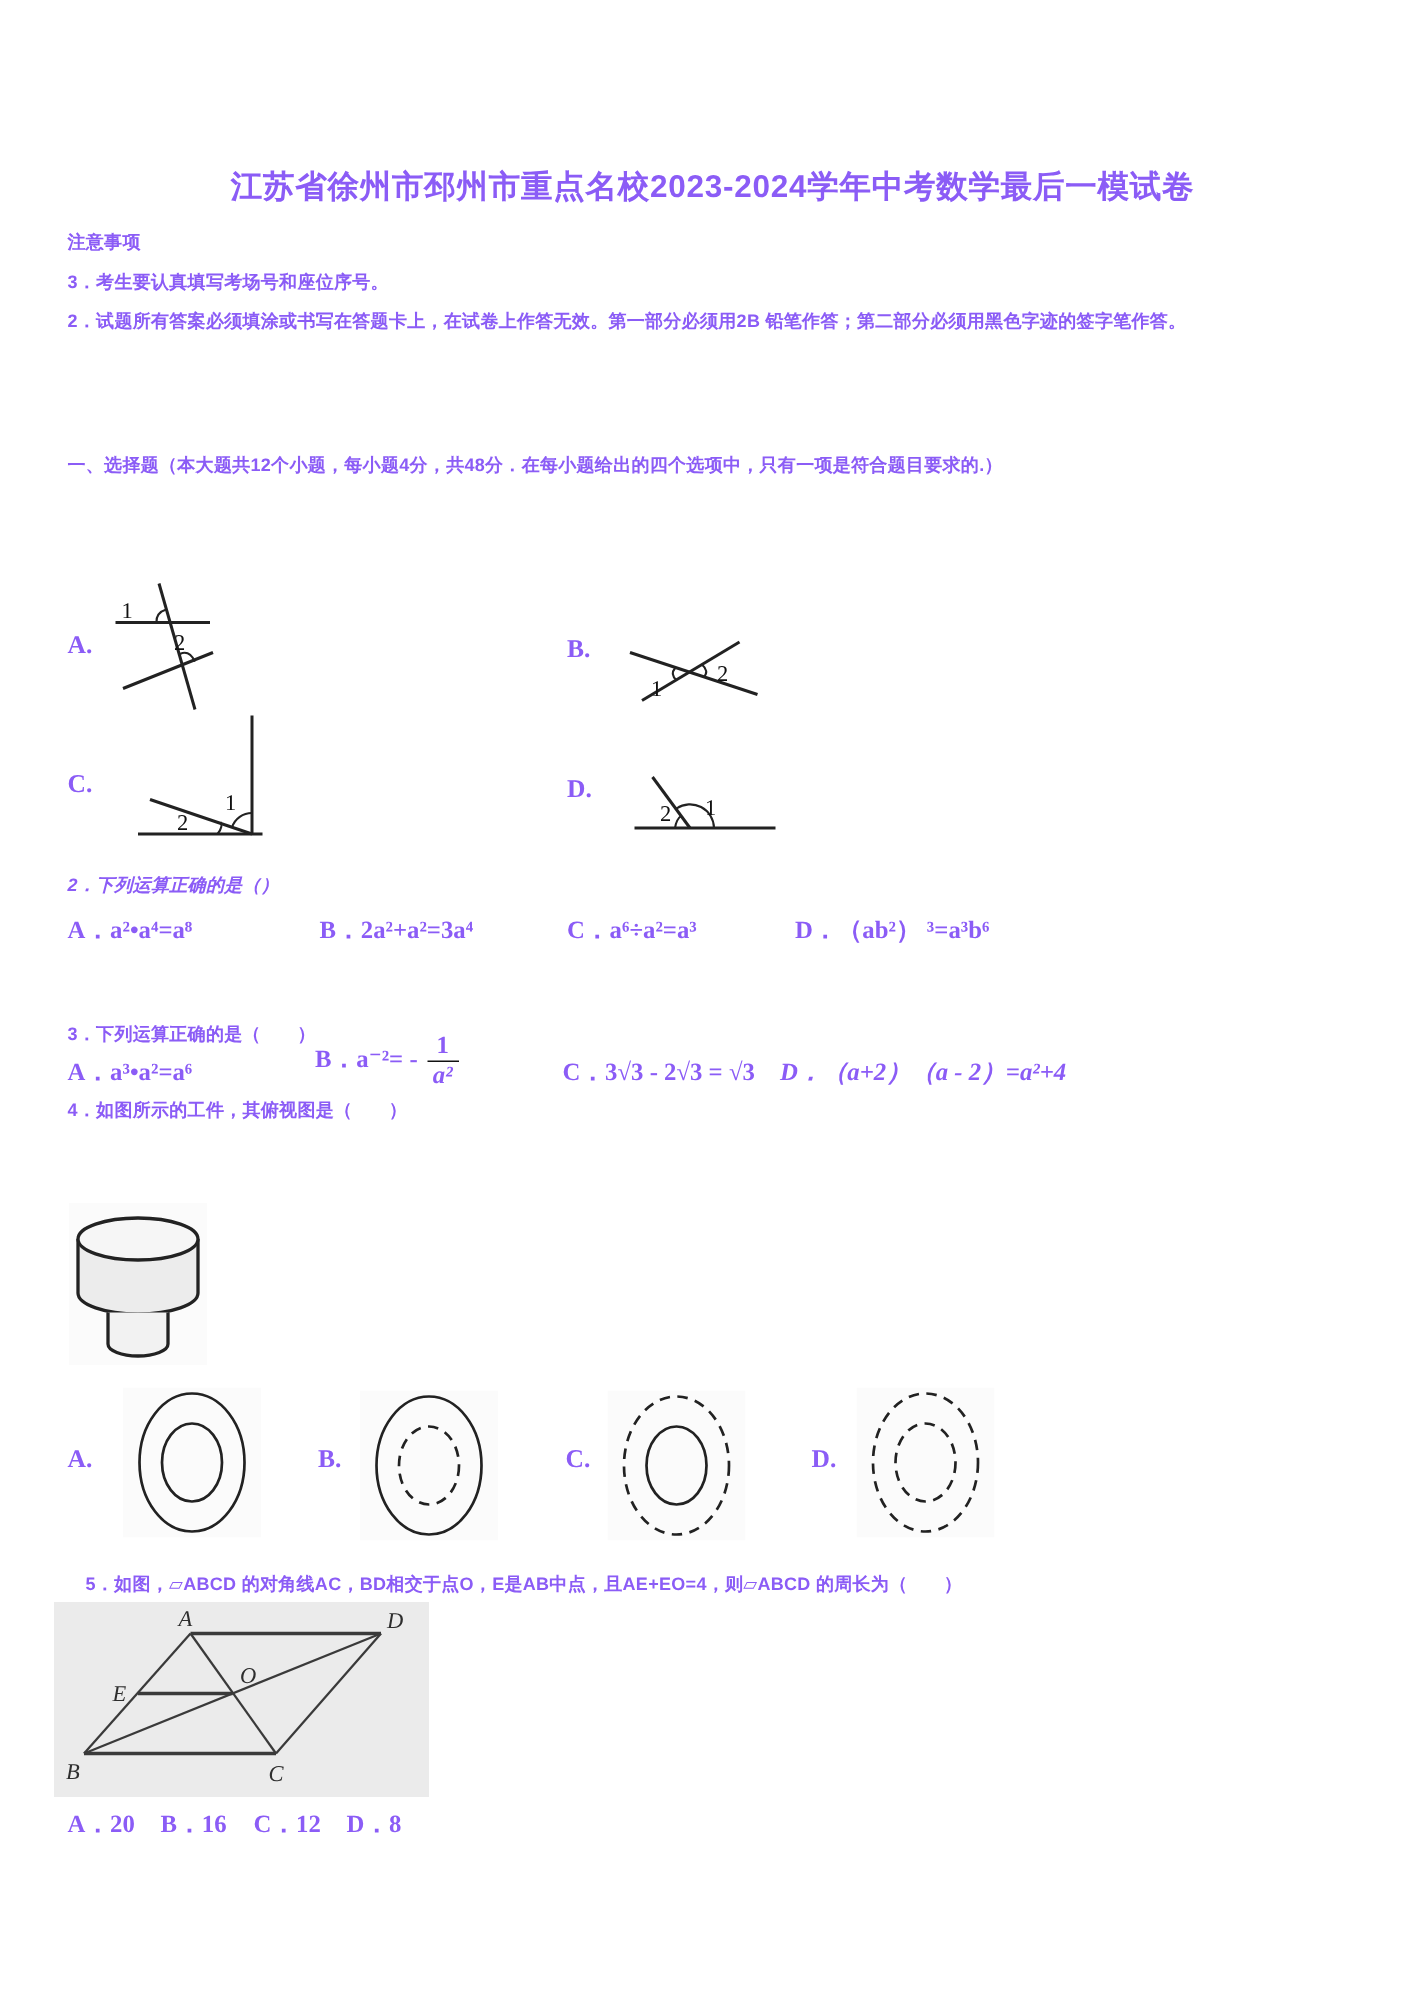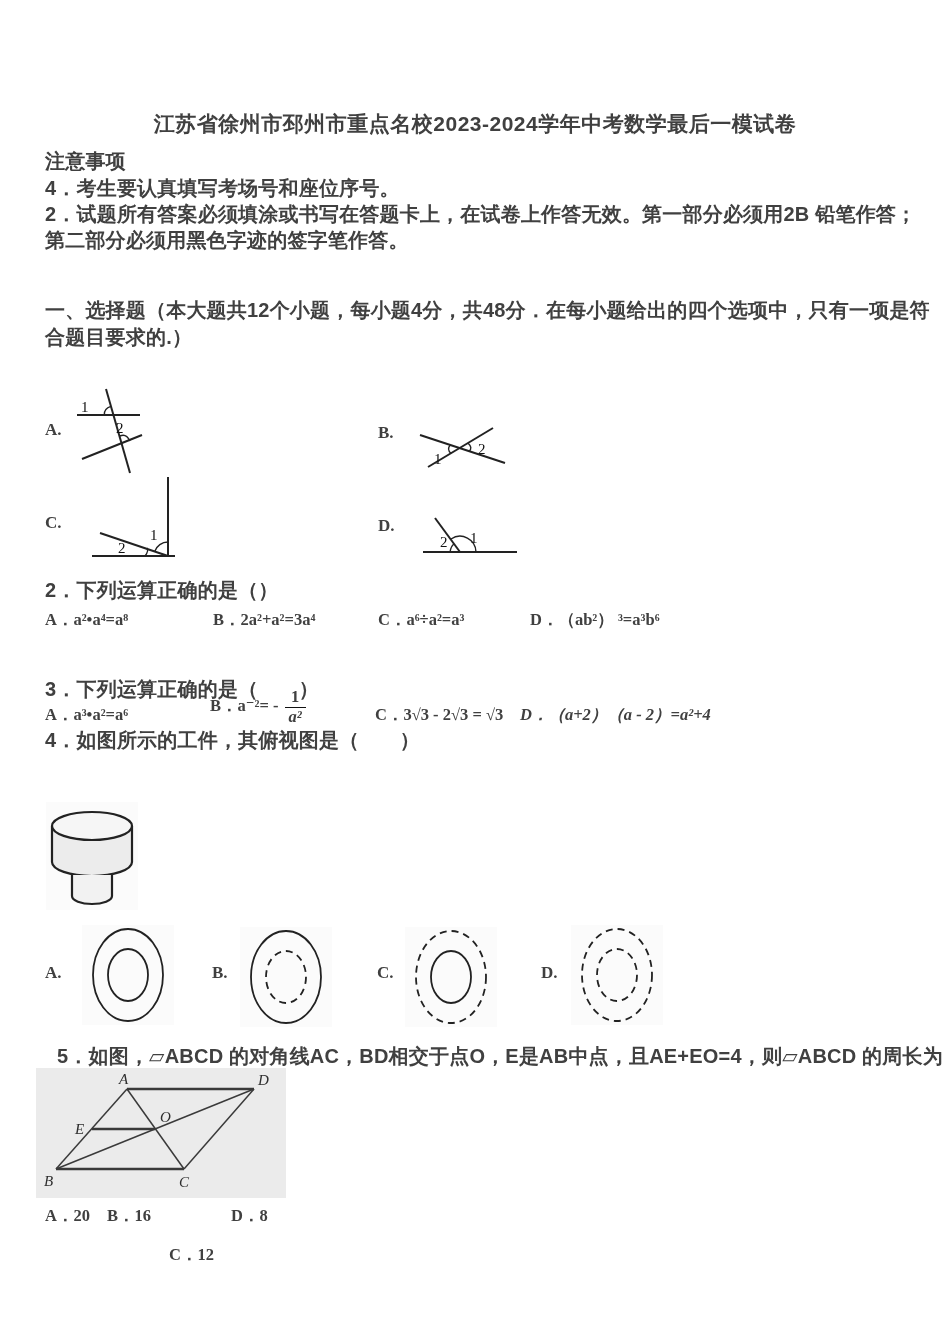--- a/index.html
+++ b/index.html
@@ -1,38 +1,38 @@
 <!DOCTYPE html>
 <html><head>
 <meta charset="utf-8">
 <style>
   html,body{margin:0;padding:0;background:#ffffff;}
   .page{position:relative;width:950px;height:1344px;background:#ffffff;overflow:hidden;
-        font-family:"Liberation Sans","DejaVu Sans",sans-serif;color:#404040;}
+        font-family:"Liberation Sans","DejaVu Sans",sans-serif;color:#8b5cf6;}
   .abs{position:absolute;}
   .title{left:0;top:110px;width:950px;text-align:center;font-size:21px;font-weight:700;letter-spacing:.5px;}
-  .body{font-size:20px;font-weight:600;line-height:26px;letter-spacing:.2px;}
+  .body{font-size:12px;font-weight:600;line-height:26px;letter-spacing:.2px;}
   .bold{font-weight:700;}
   .formula{font-family:"Liberation Serif","DejaVu Serif",serif;font-weight:700;font-size:16.5px;white-space:nowrap;}
   .optlabel{font-family:"Liberation Serif","DejaVu Serif",serif;font-weight:700;font-size:17px;}
   .frac{display:inline-block;vertical-align:middle;text-align:center;margin:0 2px;line-height:1.15;}
   .frac .den{display:block;border-top:1.7px solid #111;padding:0 4px;font-style:italic;}
   .frac .num{display:block;padding:0 4px;}
   svg text{font-family:"Liberation Serif","DejaVu Serif",serif;}
   .figphoto{background:#ededed;}
 </style>
 </head>
 <body>
 
 <div class="page">
 
   <div class="abs title">江苏省徐州市邳州市重点名校2023-2024学年中考数学最后一模试卷</div>
 
   <div class="abs body bold" style="left:45px;top:148px;">注意事项</div>
-  <div class="abs body" style="left:45px;top:175px;width:880px;">4．考生要认真填写考场号和座位序号。</div>
+  <div class="abs body" style="left:45px;top:175px;width:880px;">3．考生要认真填写考场号和座位序号。</div>
   <div class="abs body" style="left:45px;top:201px;width:874px;">2．试题所有答案必须填涂或书写在答题卡上，在试卷上作答无效。第一部分必须用2B 铅笔作答；第二部分必须用黑色字迹的签字笔作答。</div>
 
   <div class="abs body bold" style="left:45px;top:297px;width:888px;line-height:27px;">一、选择题（本大题共12个小题，每小题4分，共48分．在每小题给出的四个选项中，只有一项是符合题目要求的.）</div>
 
 
   <div class="abs optlabel" style="left:45px;top:420px;">A.</div>
   <svg class="abs" style="left:70px;top:385px;" width="122" height="98" viewBox="0 0 122 98">
     <line x1="7" y1="30" x2="70" y2="30" stroke="#222" stroke-width="2"></line>
     <line x1="36" y1="4" x2="60" y2="88" stroke="#222" stroke-width="2"></line>
     <line x1="12" y1="74" x2="72" y2="50" stroke="#222" stroke-width="2"></line>
@@ -66,21 +66,21 @@
   <div class="abs optlabel" style="left:378px;top:516px;">D.</div>
   <svg class="abs" style="left:415px;top:505px;" width="135" height="55" viewBox="0 0 135 55">
     <line x1="8" y1="47" x2="102" y2="47" stroke="#222" stroke-width="2"></line>
     <line x1="20" y1="13" x2="45" y2="47" stroke="#222" stroke-width="2"></line>
     <path d="M35,47 Q36,41 39,39" fill="none" stroke="#222" stroke-width="1.4"></path>
     <path d="M36,34 A16,16 0 0 1 61,47" fill="none" stroke="#222" stroke-width="1.4"></path>
     <text x="25" y="42" font-size="15" fill="#111">2</text>
     <text x="55" y="38" font-size="15" fill="#111">1</text>
   </svg>
 
-  <div class="abs body" style="left:45px;top:577px;">2．下列运算正确的是（）</div>
+  <div class="abs body" style="left:45px;top:577px;font-style:italic;">2．下列运算正确的是（）</div>
   <div class="abs formula" style="left:45px;top:609px;">A．a²•a⁴=a⁸</div>
   <div class="abs formula" style="left:213px;top:609px;">B．2a²+a²=3a⁴</div>
   <div class="abs formula" style="left:378px;top:609px;">C．a⁶÷a²=a³</div>
   <div class="abs formula" style="left:530px;top:609px;">D．（ab²） ³=a³b⁶</div>
 
   <div class="abs body" style="left:45px;top:648px;margin-top:28px;">3．下列运算正确的是（　　）</div>
   <div class="abs formula" style="left:45px;top:704px;">A．a³•a²=a⁶</div>
   <div class="abs formula" style="left:210px;top:688px;">
     <span>B．a⁻²= - </span><span class="frac"><span class="num">1</span><span class="den">a²</span></span>
   </div>
@@ -138,16 +138,16 @@
     <text x="83" y="16" font-size="15" font-style="italic" fill="#2e2e2e">A</text>
     <text x="222" y="17" font-size="15" font-style="italic" fill="#2e2e2e">D</text>
     <text x="8" y="118" font-size="15" font-style="italic" fill="#2e2e2e">B</text>
     <text x="143" y="119" font-size="15" font-style="italic" fill="#2e2e2e">C</text>
     <text x="39" y="66" font-size="15" font-style="italic" fill="#2e2e2e">E</text>
     <text x="124" y="54" font-size="15" font-style="italic" fill="#2e2e2e">O</text>
   </svg>
 
   <div class="abs formula" style="left:45px;top:1205px;">A．20</div>
   <div class="abs formula" style="left:107px;top:1205px;">B．16</div>
-  <div class="abs formula" style="left:169px;top:1205px;margin-top:39px;">C．12</div>
+  <div class="abs formula" style="left:169px;top:1205px;">C．12</div>
   <div class="abs formula" style="left:231px;top:1205px;">D．8</div>
 
 </div>
 
 </body></html>

